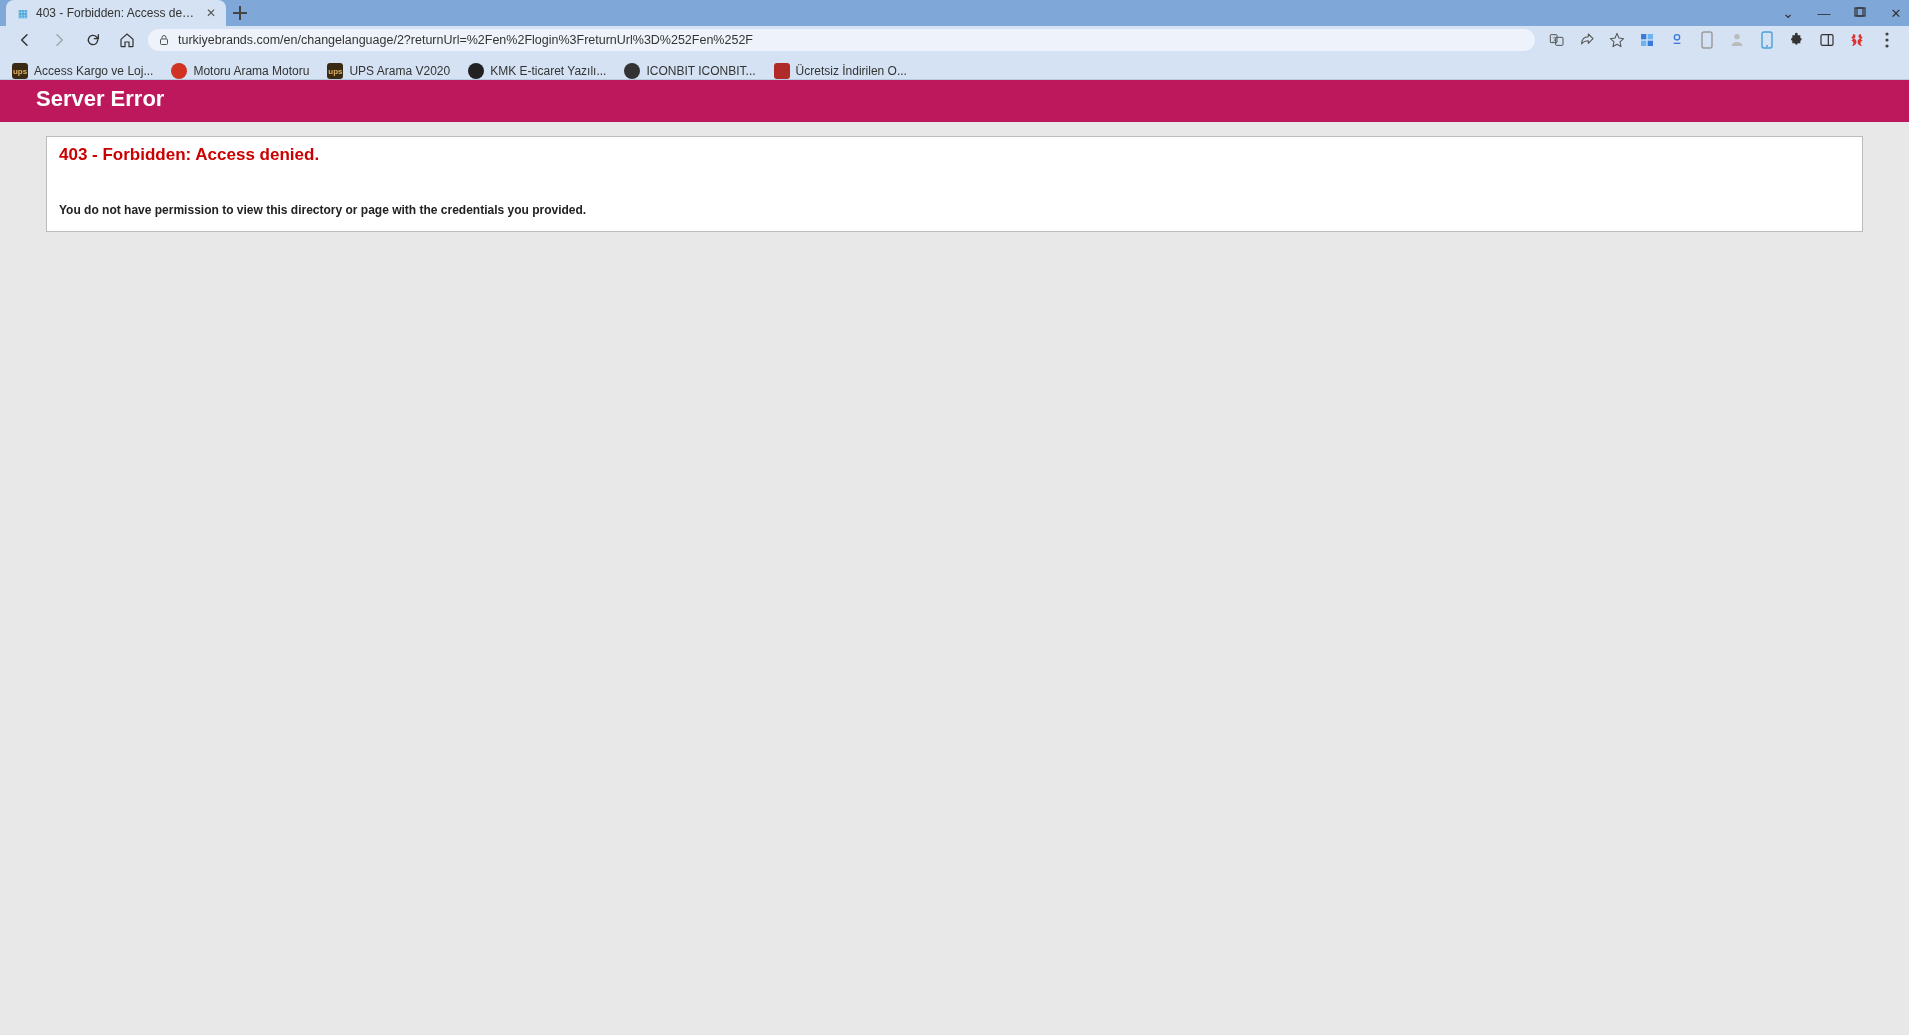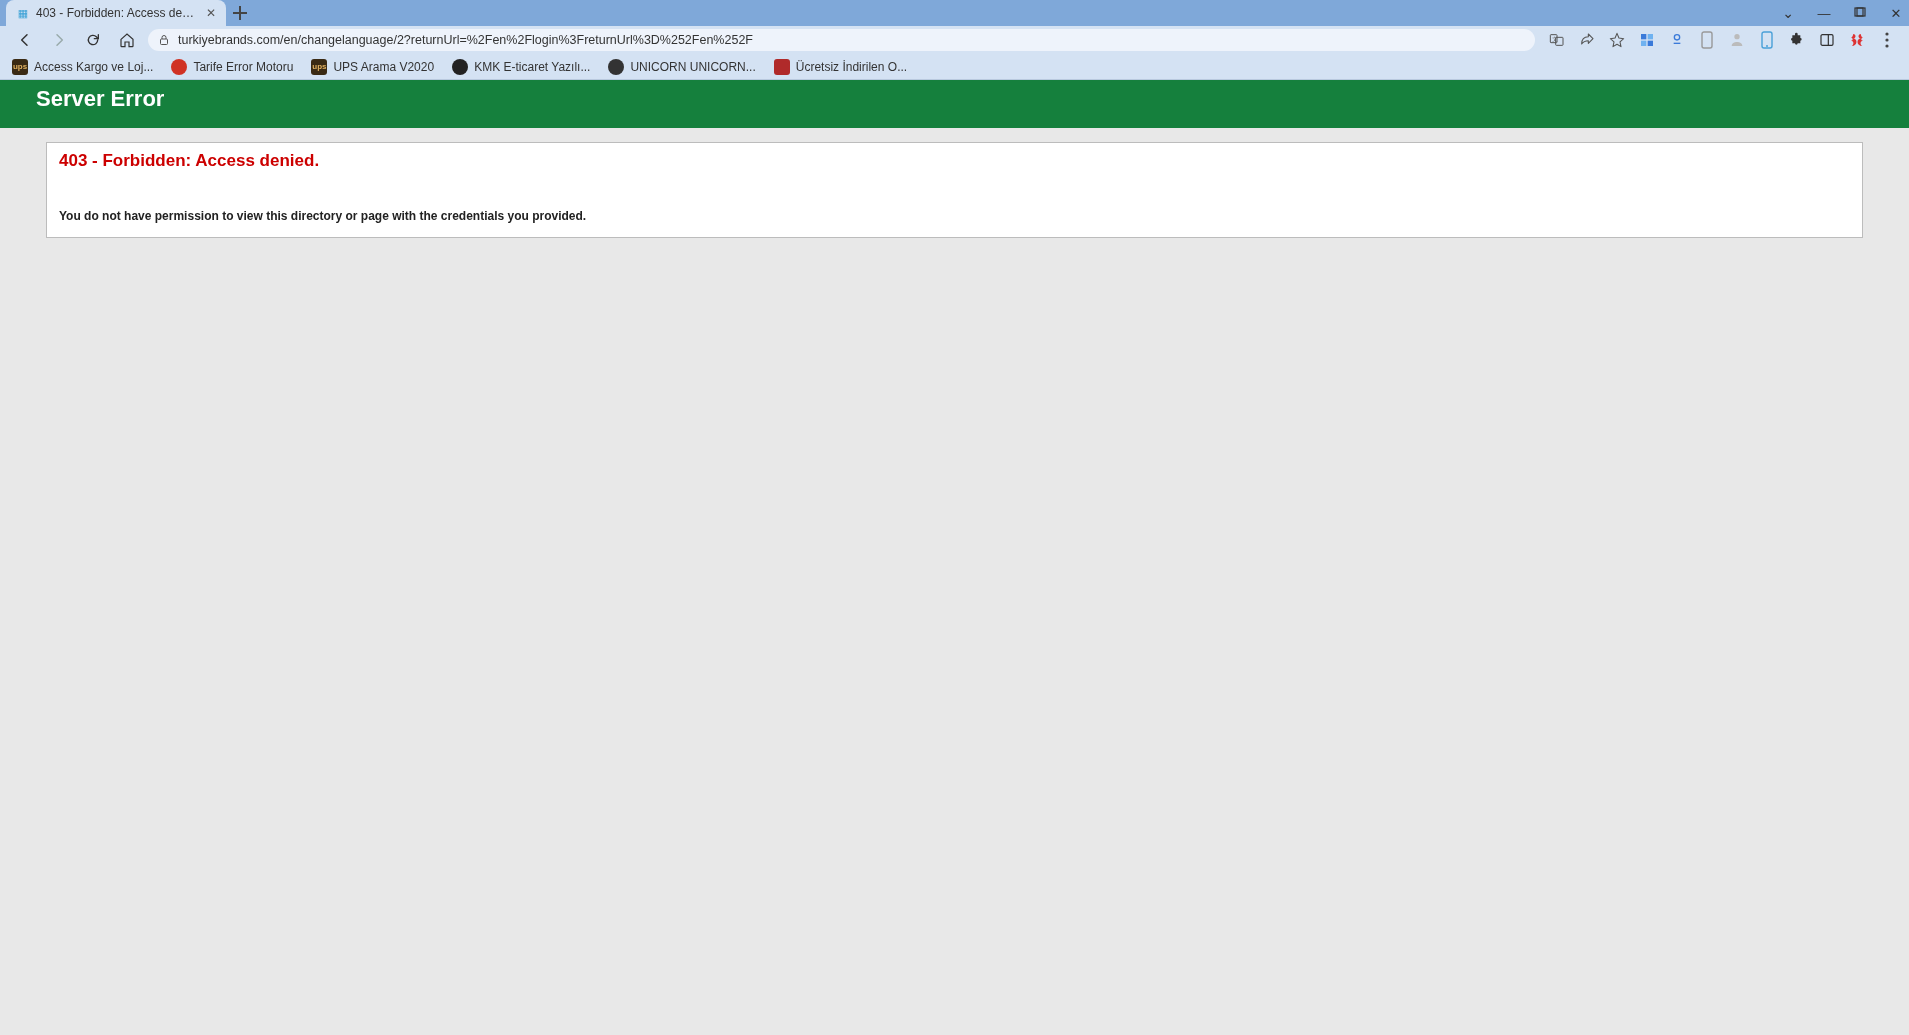--- a/index.html
+++ b/index.html
@@ -82,44 +82,44 @@
   .right-icons { display:flex; align-items:center; gap:10px; padding-right:4px;}
   .right-icons .rico { width:20px; height:20px; display:flex;align-items:center;justify-content:center; font-size:14px; color:#555;}
   .rico.blue { color:#3a7ad9; }
   .rico.red svg path { fill:#d33; }
 
   
   .bookmarks {
     height: 26px;
     background: #d4e2f3;
     display:flex;
-    align-items:center;
+    align-items:flex-end;
     padding:0 12px;
     gap:18px;
     font-size:12px;
     color:#333;
     border-bottom:1px solid #b9c9de;
   }
   .bm { display:flex; align-items:center; gap:6px; white-space:nowrap; }
   .bm .bico { width:16px;height:16px; border-radius:3px; display:flex;align-items:center;justify-content:center; font-size:10px; color:#fff;}
   .bico.ups { background:#3a2a14; color:#e0b060; font-size:8px; font-weight:bold;}
   .bico.red { background:#d03224; border-radius:50%;}
   .bico.dark { background:#222; border-radius:50%;}
   .bico.globe { background:#333; border-radius:50%;}
   .bico.pix { background:#b02a2a;}
 
   
   .page { width:100%; }
   .server-header {
-    background:#15803d;
+    background:#be185d;
     color:#fff;
     font-family: "trebuchet MS", Verdana, sans-serif;
     font-weight:bold;
     font-size:22px;
-    padding: 6px 0 16px 36px;
+    padding: 6px 0 10px 36px;
   }
   .content-box {
     margin: 14px 46px;
     background:#fff;
     border:1px solid #bcbcbc;
     padding: 8px 12px 14px 12px;
   }
   .err-title {
     color:#c00;
     font-family: "trebuchet MS", Verdana, sans-serif;
@@ -277,33 +277,33 @@
     </div>
   </div>
 
   <div class="bookmarks">
     <div class="bm">
       <span class="bico ups">ups</span>
       <span>Access Kargo ve Loj...</span>
     </div>
     <div class="bm">
       <span class="bico red"></span>
-      <span>Tarife Error Motoru</span>
+      <span>Motoru Arama Motoru</span>
     </div>
     <div class="bm">
       <span class="bico ups">ups</span>
       <span>UPS Arama V2020</span>
     </div>
     <div class="bm">
       <span class="bico dark"></span>
       <span>KMK E-ticaret Yazılı...</span>
     </div>
     <div class="bm">
       <span class="bico globe"></span>
-      <span>UNICORN UNICORN...</span>
+      <span>ICONBIT ICONBIT...</span>
     </div>
     <div class="bm">
       <span class="bico pix"></span>
       <span>Ücretsiz İndirilen O...</span>
     </div>
   </div>
 </div>
 
 <div class="page">
   <div class="server-header">Server Error</div>

